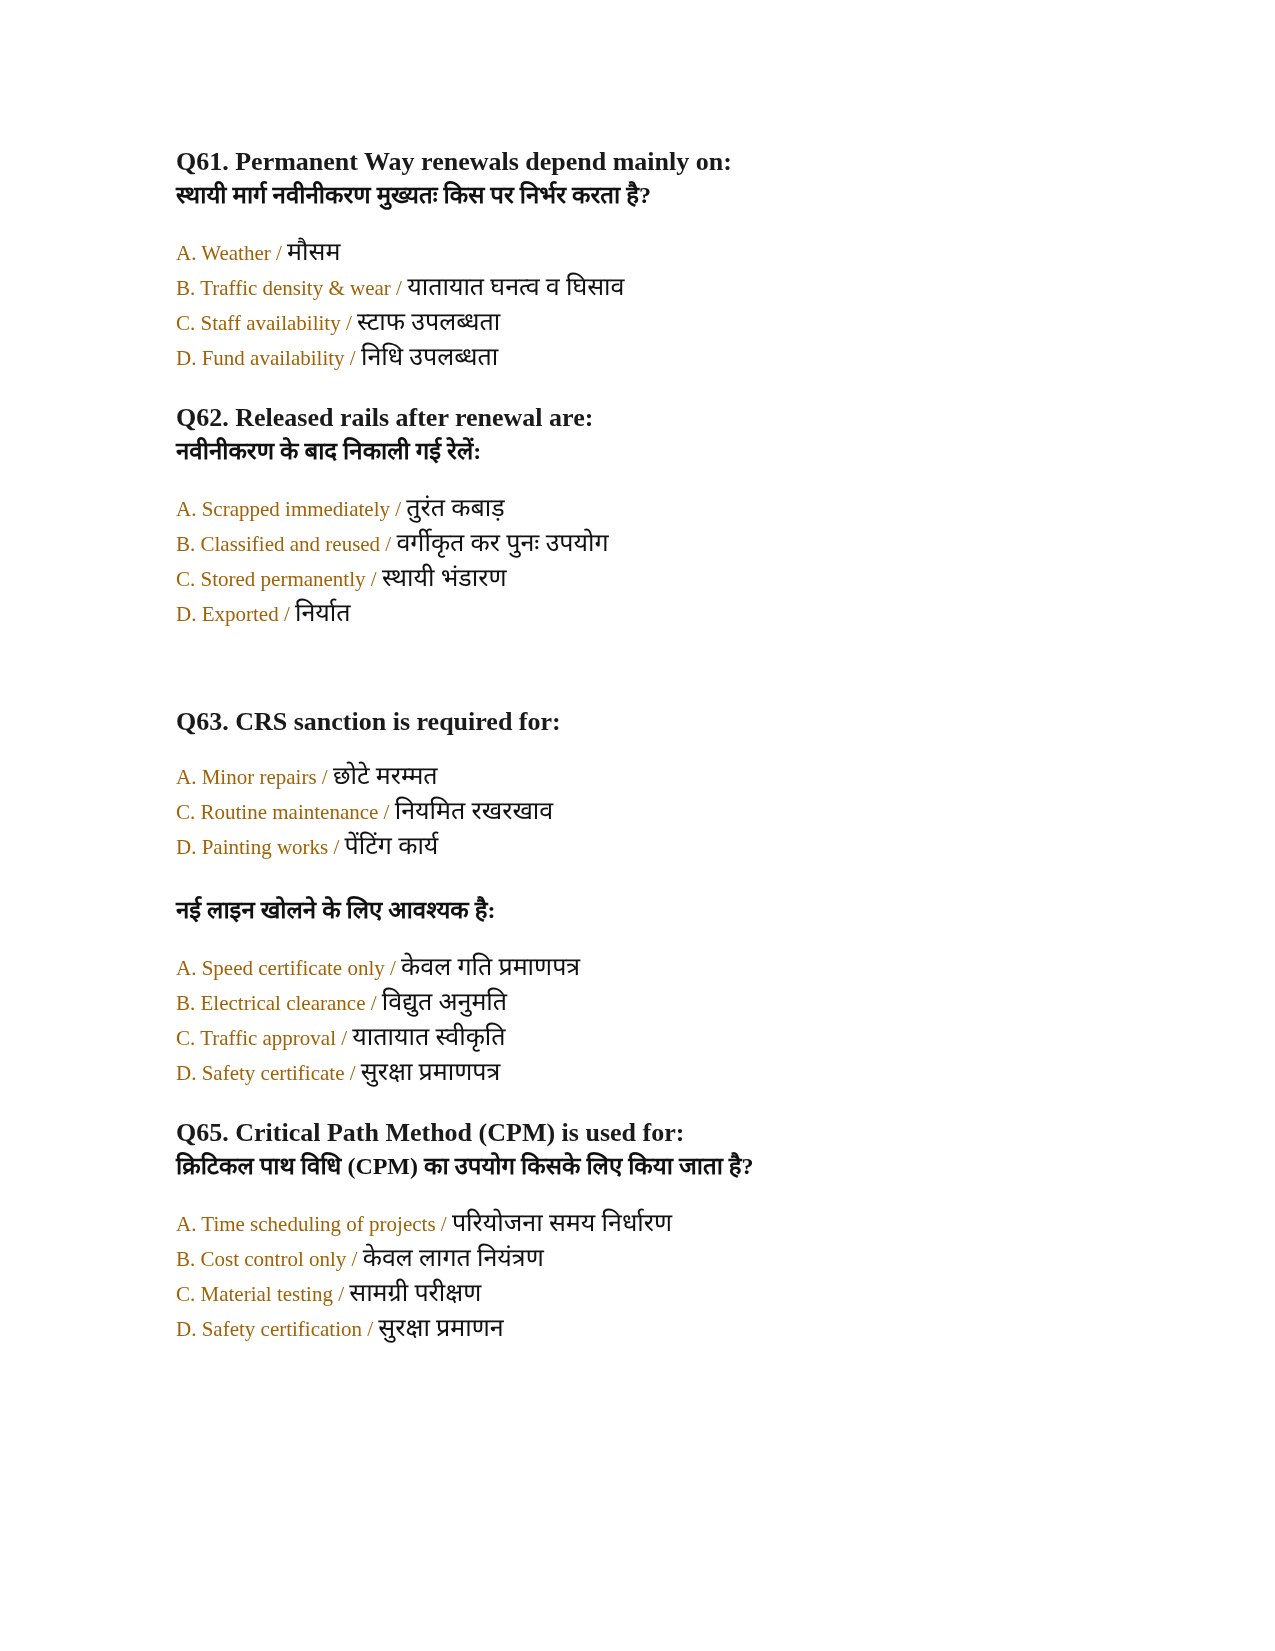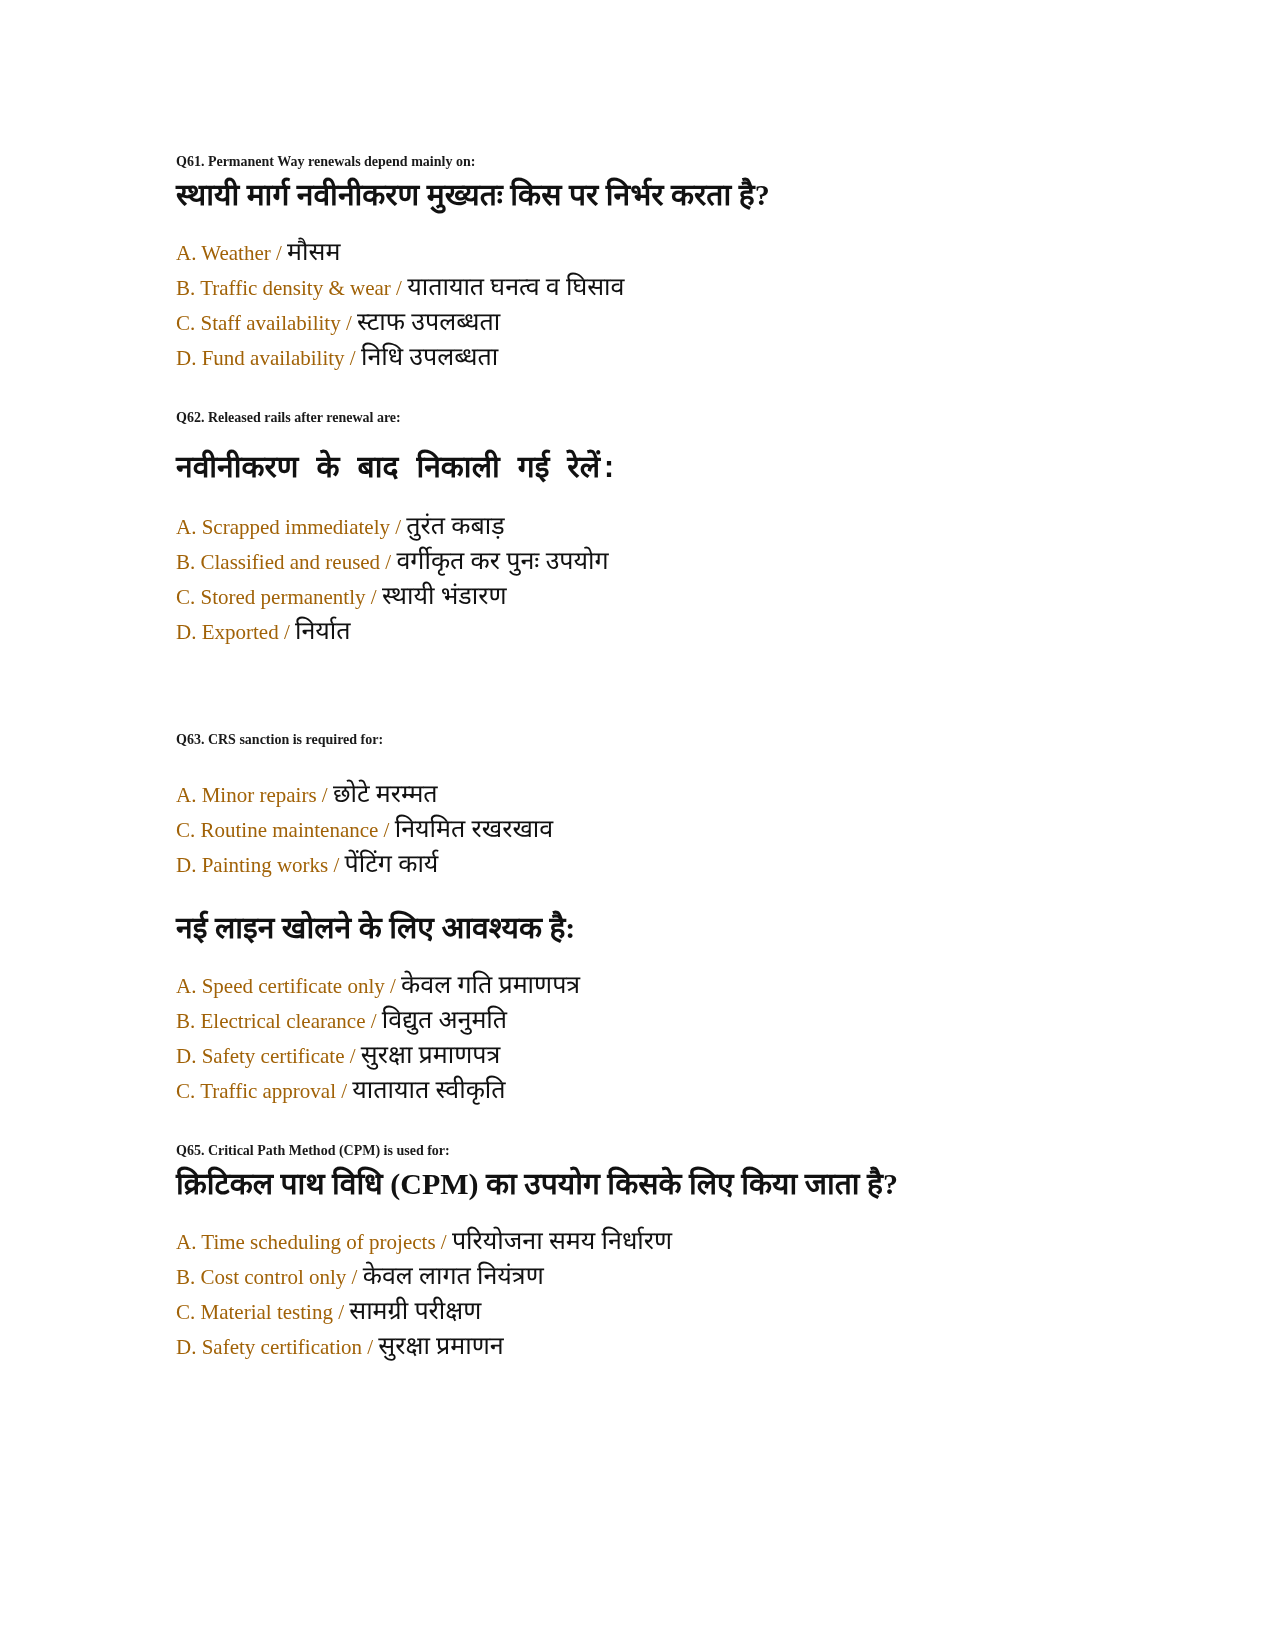--- a/index.html
+++ b/index.html
@@ -16,35 +16,33 @@
     height: 1651px;
     padding: 147px 90px 0 176px;
     background: #ffffff;
     color: #1a1a1a;
     font-family: "Liberation Serif", "DejaVu Serif", serif;
   }
   .q {
     margin: 0 0 28px 0;
   }
   .q-title-en {
-    font-size: 14px;
+    font-size: 26px;
     font-weight: bold;
     line-height: 30px;
     color: #1a1a1a;
   }
   .q-title-hi {
-    font-size: 30px;
+    font-size: 24px;
     font-weight: bold;
     line-height: 36px;
     color: #111111;
   }
   
   .q.hi-separate .q-title-hi {
-    margin-top: 18px;
-    font-family: Liberation Mono, monospace;
   }
   .q.gap-after {
     margin-bottom: 76px;
   }
   .options {
     margin-top: 22px;
   }
   .opt {
     font-size: 21px;
     line-height: 34px;
@@ -132,26 +130,26 @@
     <div class="options">
       <div class="opt">
         <span class="en">A. Speed certificate only /</span>
         <span class="hi">केवल गति प्रमाणपत्र</span>
       </div>
       <div class="opt">
         <span class="en">B. Electrical clearance /</span>
         <span class="hi">विद्युत अनुमति</span>
       </div>
       <div class="opt">
+        <span class="en">C. Traffic approval /</span>
+        <span class="hi">यातायात स्वीकृति</span>
+      </div>
+      <div class="opt">
         <span class="en">D. Safety certificate /</span>
         <span class="hi">सुरक्षा प्रमाणपत्र</span>
-      </div>
-      <div class="opt">
-        <span class="en">C. Traffic approval /</span>
-        <span class="hi">यातायात स्वीकृति</span>
       </div>
     </div>
   </div>
 
   <div class="q">
     <div class="q-title-en">Q65. Critical Path Method (CPM) is used for:</div>
     <div class="q-title-hi">क्रिटिकल पाथ विधि (CPM) का उपयोग किसके लिए किया जाता है?</div>
     <div class="options">
       <div class="opt">
         <span class="en">A. Time scheduling of projects /</span>

